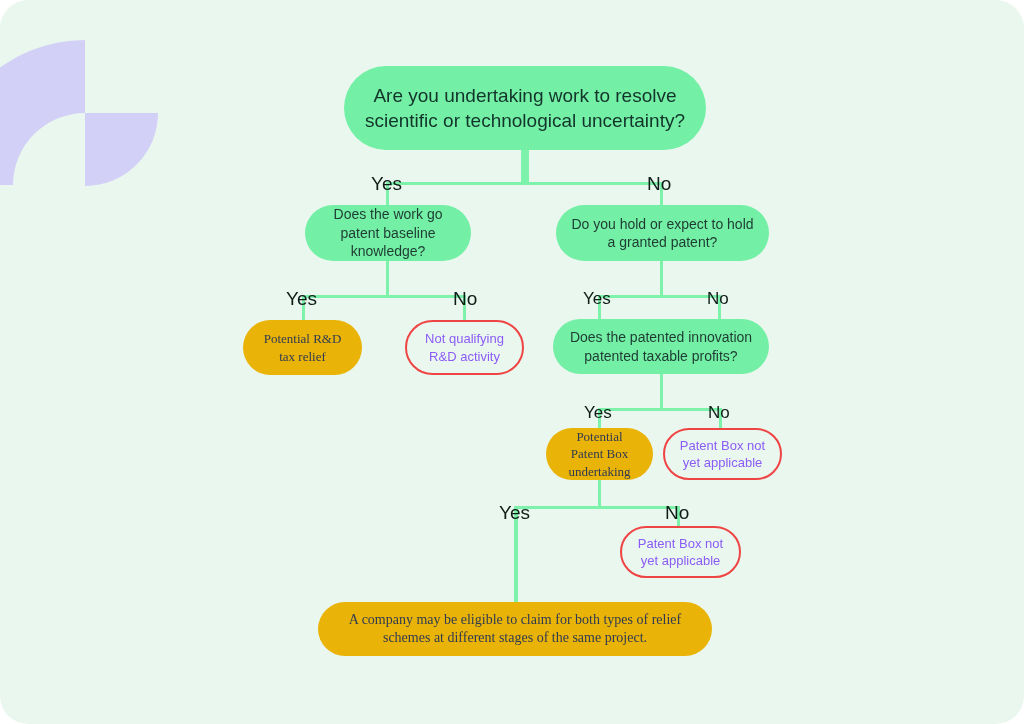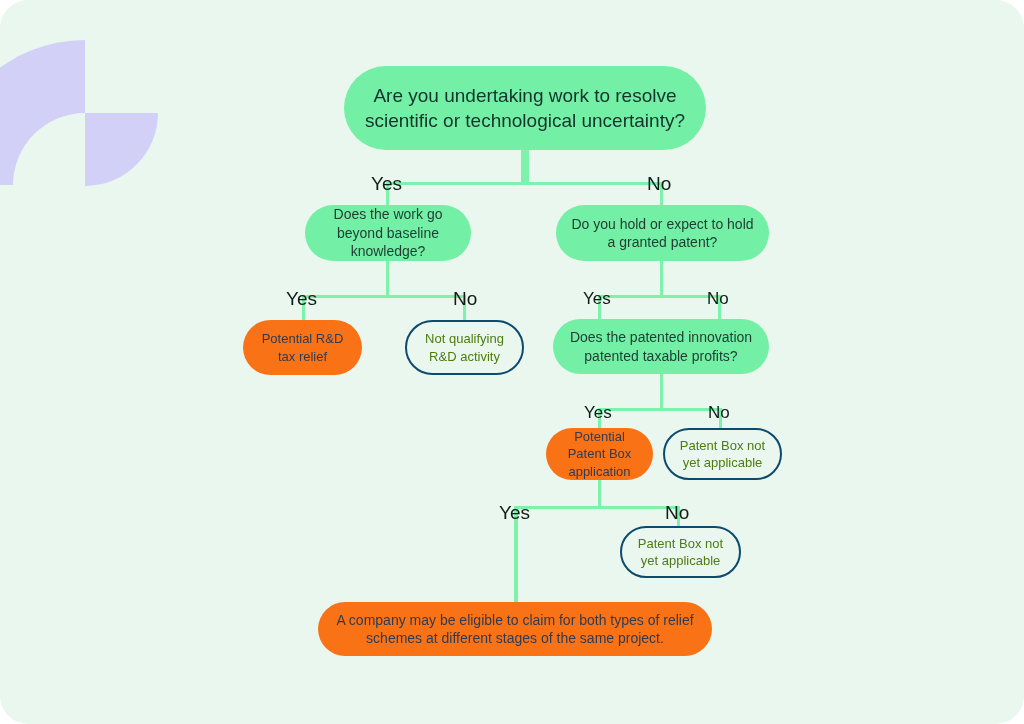--- a/index.html
+++ b/index.html
@@ -48,28 +48,29 @@
     color: #1f3b33;
     border-radius: 999px;
     line-height: 1.32;
     padding: 8px 14px;
   }
   .node.green {
     background: #73f0a5;
     border: none;
   }
   .node.purple {
-    background: #f97316;
+    background: #eab308;
     color: #2f3b52;
     border: none;
+    font-family: Liberation Serif, serif;
   }
   .node.outline {
     background: transparent;
-    border: 2px solid #0c4a6e;
-    color: #4d7c0f;
+    border: 2px solid #ef4444;
+    color: #8b5cf6;
   }
   .node .txt {
     display: block;
     width: 100%;
   }
 
   .node.root {
     font-size: 19px;
     color: #13342b;
   }
@@ -132,41 +133,41 @@
   <div class="conn" style="left:598px; top:480px; width:3px; height:29px;"></div>
   <div class="conn" style="left:514px; top:506px; width:165px; height:3px;"></div>
   <div class="conn" style="left:514px; top:506px; width:4px; height:100px;"></div>
   <div class="conn" style="left:677px; top:506px; width:3px; height:22px;"></div>
 
   <div class="node green root" style="left:344px; top:66px; width:362px; height:84px;">
     <span class="txt">Are you undertaking work to resolve scientific or technological uncertainty?</span>
   </div>
 
   <div class="node green q" style="left:305px; top:205px; width:166px; height:56px;">
-    <span class="txt">Does the work go beyond baseline knowledge?</span>
+    <span class="txt">Does the work go patent baseline knowledge?</span>
   </div>
 
   <div class="node green q" style="left:556px; top:205px; width:213px; height:56px;">
     <span class="txt">Do you hold or expect to hold a granted patent?</span>
   </div>
 
   <div class="node purple leaf" style="left:243px; top:320px; width:119px; height:55px;">
     <span class="txt">Potential R&amp;D tax relief</span>
   </div>
 
   <div class="node outline leaf" style="left:405px; top:320px; width:119px; height:55px;">
     <span class="txt">Not qualifying R&amp;D activity</span>
   </div>
 
   <div class="node green q" style="left:553px; top:319px; width:216px; height:55px;">
     <span class="txt">Does the patented innovation patented taxable profits?</span>
   </div>
 
   <div class="node purple leaf" style="left:546px; top:428px; width:107px; height:52px;">
-    <span class="txt">Potential Patent Box application</span>
+    <span class="txt">Potential Patent Box undertaking</span>
   </div>
 
   <div class="node outline leaf" style="left:663px; top:428px; width:119px; height:52px;">
     <span class="txt">Patent Box not yet applicable</span>
   </div>
 
   <div class="node outline leaf" style="left:620px; top:526px; width:121px; height:52px;">
     <span class="txt">Patent Box not yet applicable</span>
   </div>
 

